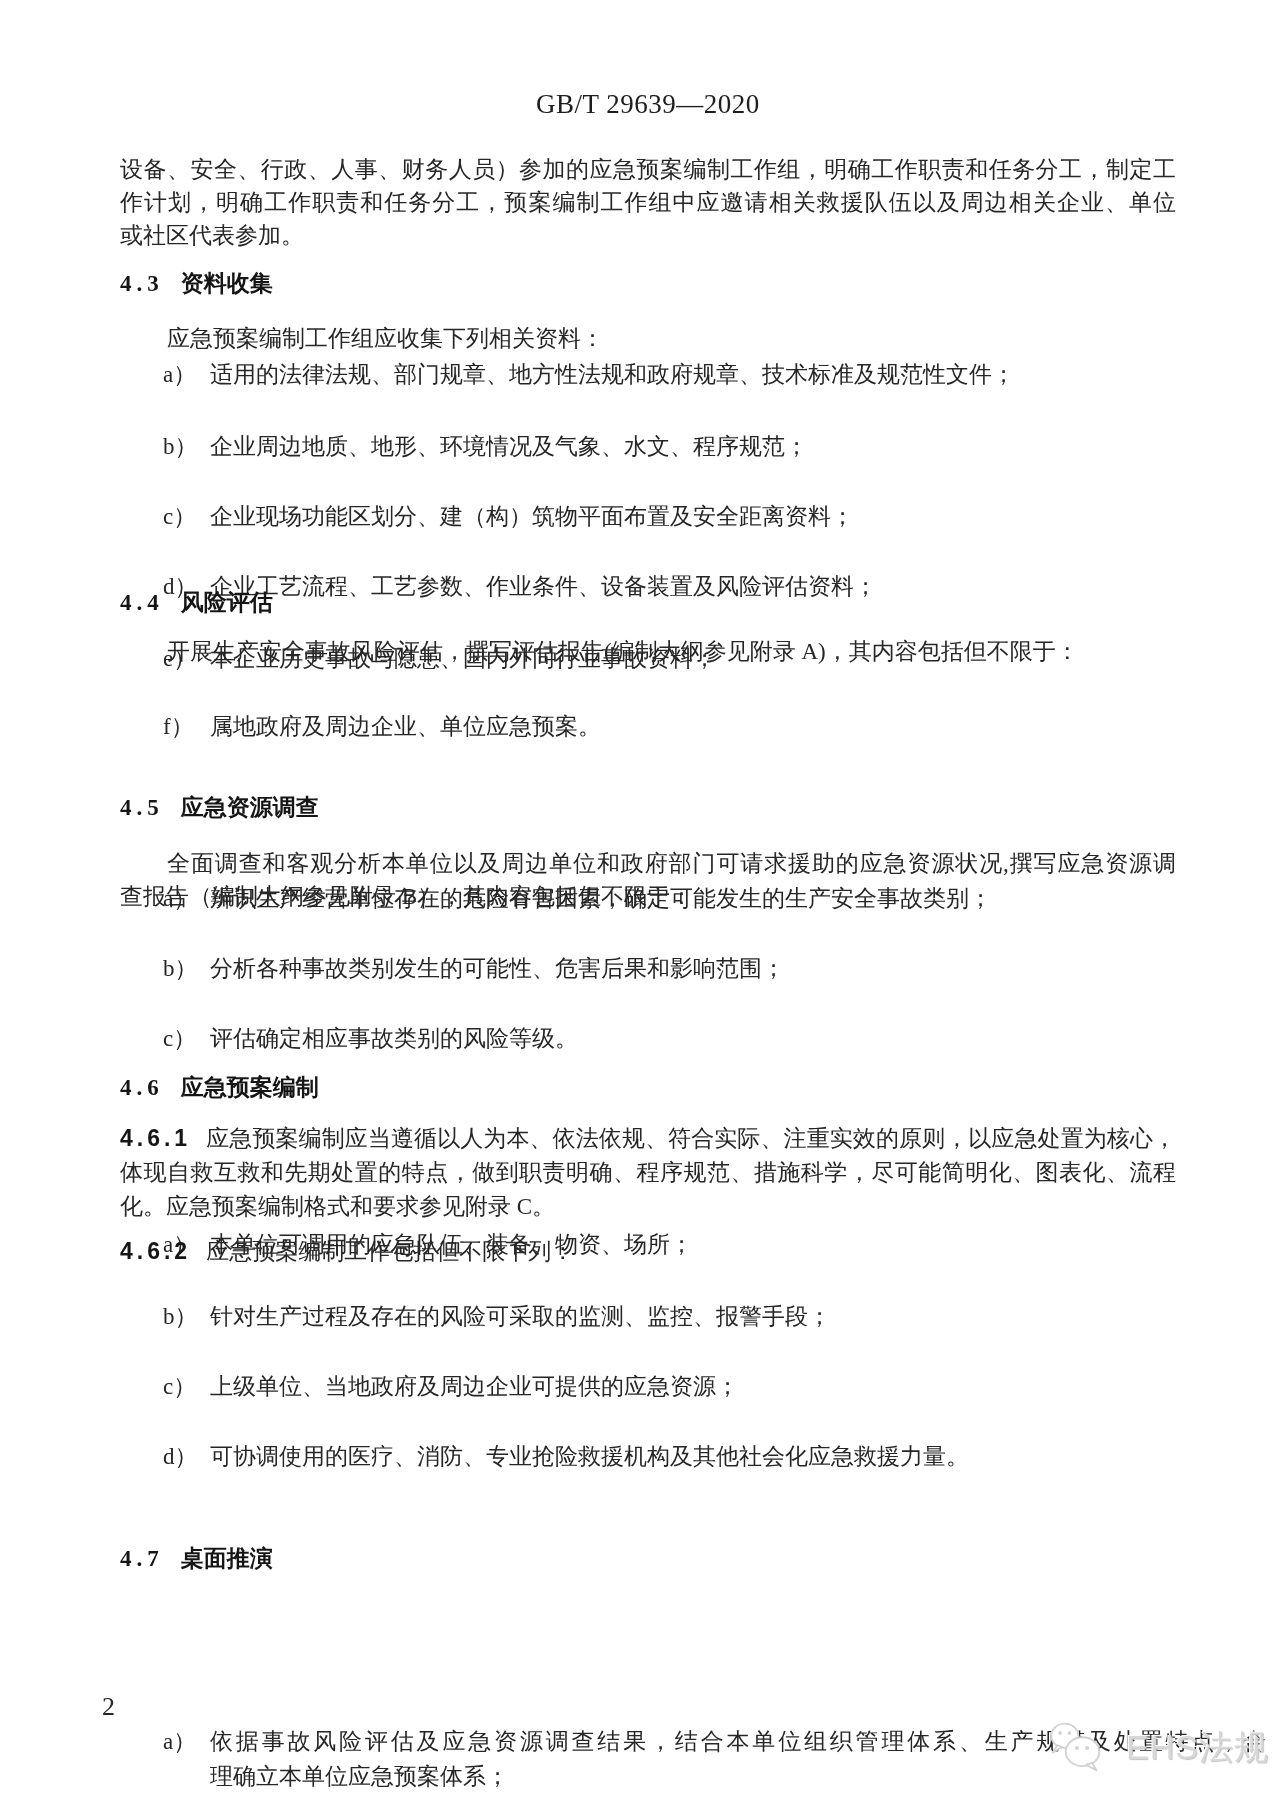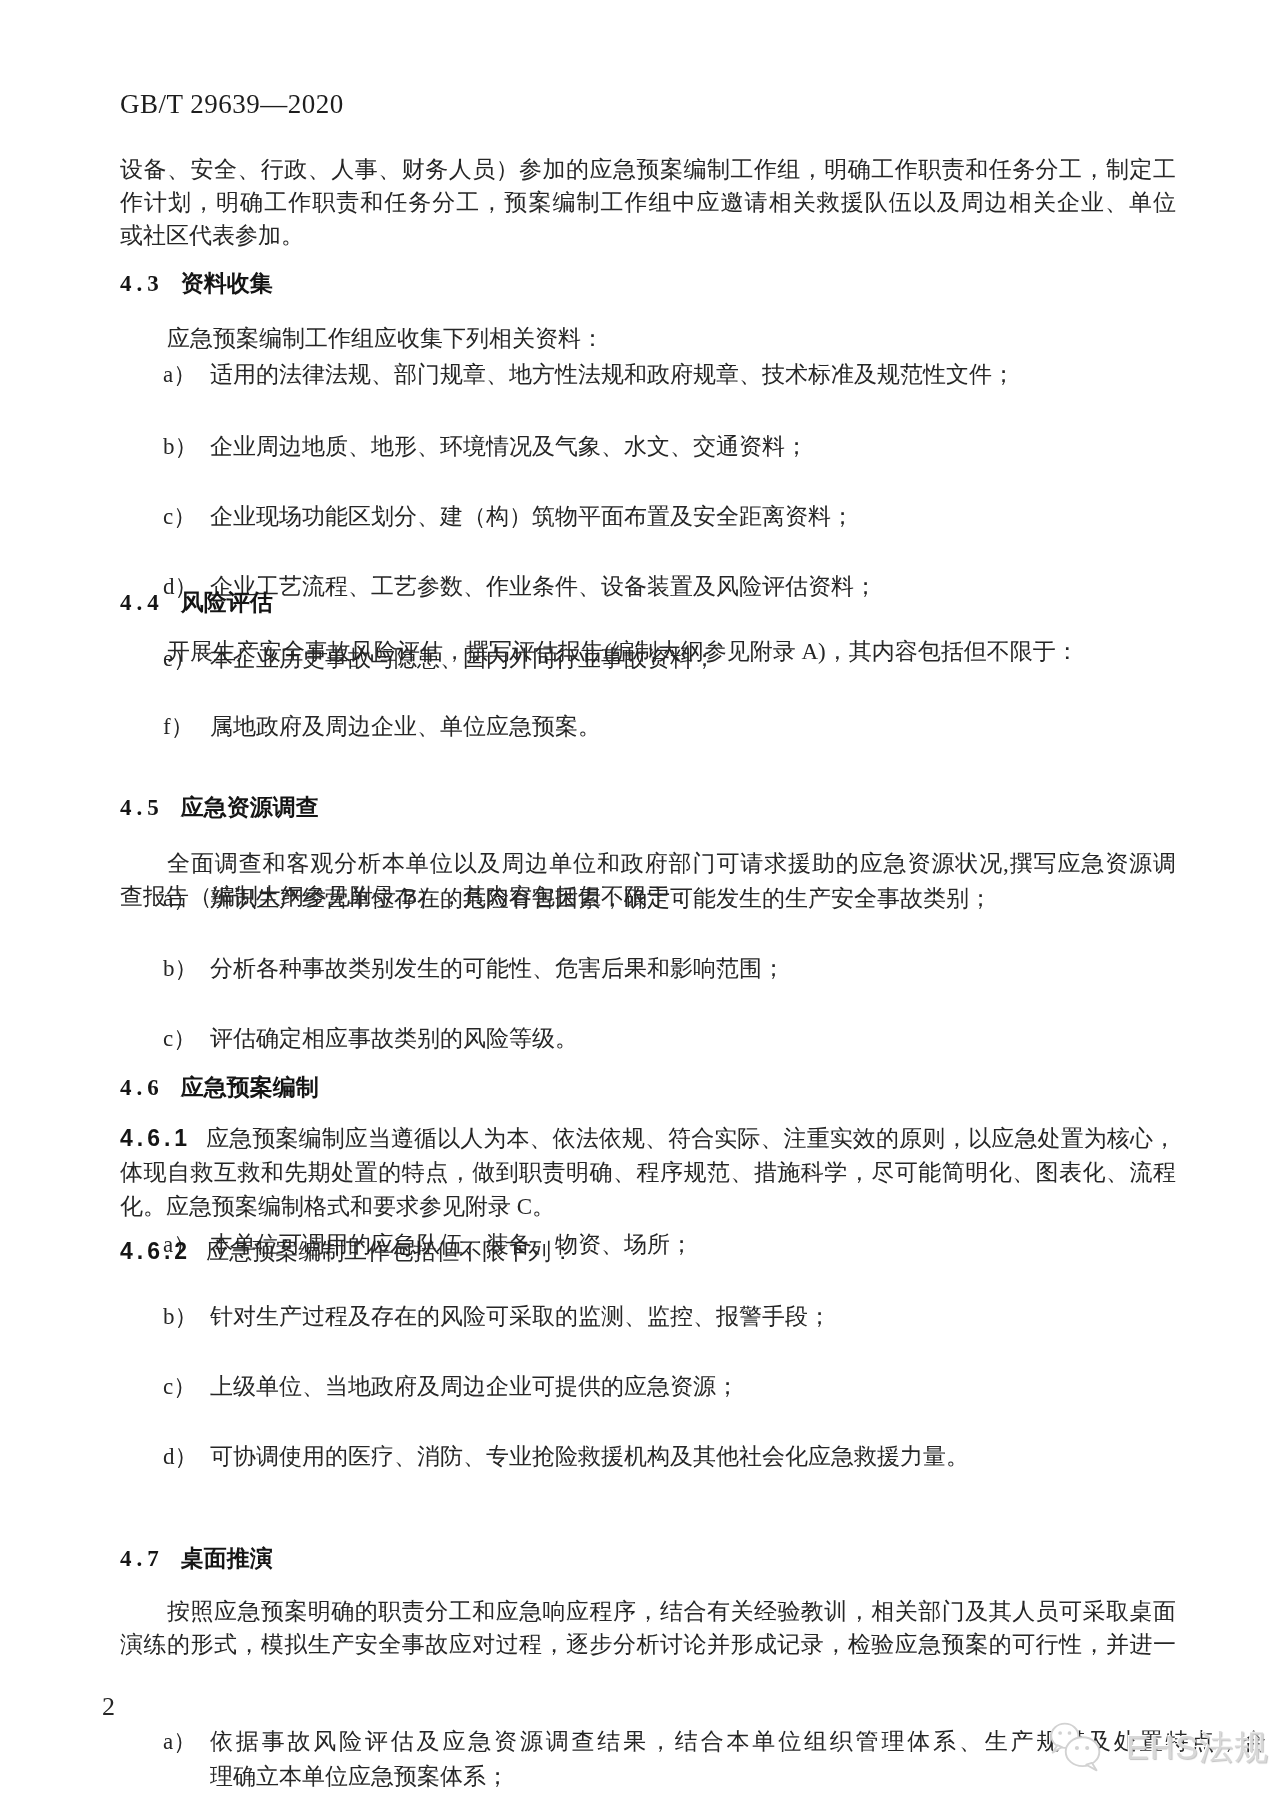--- a/index.html
+++ b/index.html
@@ -3,21 +3,21 @@
 <meta charset="utf-8">
 <style>
   html,body{margin:0;padding:0;}
   body{
     width:1280px;height:1809px;position:relative;background:#ffffff;
     font-family:"Liberation Serif","DejaVu Serif",serif;color:#262626;
     overflow:hidden;
   }
   .page{position:absolute;inset:0;background:#ffffff;}
   .block{position:absolute;left:120px;width:1056px;font-size:23px;line-height:33px;}
-  .doc-header{font-size:27px;line-height:30px;letter-spacing:.5px;color:#1d1d1d;}
+  .doc-header{font-size:27px;line-height:30px;letter-spacing:.5px;color:#1d1d1d;text-align:center;}
   .heading{
     font-family:Liberation Serif, serif;font-weight:bold;
     font-size:23px;line-height:30px;color:#151515;
   }
   .h-num{letter-spacing:5px;margin-right:17px;}
   .jline{text-align:justify;text-align-last:justify;-moz-text-align-last:justify;}
   .indent{text-indent:47px;}
   .li{position:relative;padding-left:90px;line-height:35px;}
   .li .label{position:absolute;left:43px;top:0;}
   .p461{line-height:34px;}
@@ -53,21 +53,21 @@
     <span class="h-num">4.3</span><span>资料收集</span>
   </div>
   <div class="block indent" style="top:322px">应急预案编制工作组应收集下列相关资料：</div>
 
   <div class="block li" style="top:357px">
     <span class="label">a）</span>
     <div>适用的法律法规、部门规章、地方性法规和政府规章、技术标准及规范性文件；</div>
   </div>
   <div class="block li" style="top:394px">
     <span class="label">b）</span>
-    <div>企业周边地质、地形、环境情况及气象、水文、交通资料；</div>
+    <div>企业周边地质、地形、环境情况及气象、水文、程序规范；</div>
   </div>
   <div class="block li" style="top:429px">
     <span class="label">c）</span>
     <div>企业现场功能区划分、建（构）筑物平面布置及安全距离资料；</div>
   </div>
   <div class="block li" style="top:464px">
     <span class="label">d）</span>
     <div>企业工艺流程、工艺参数、作业条件、设备装置及风险评估资料；</div>
   </div>
   <div class="block li" style="top:501px">
@@ -138,24 +138,20 @@
 
   <div class="block li" style="top:1269px">
     <span class="label">a）</span>
     <div class="jline">依据事故风险评估及应急资源调查结果，结合本单位组织管理体系、生产规模及处置特点，合</div>
     <div>理确立本单位应急预案体系；</div>
   </div>
 
   <div class="block heading" style="top:1544px">
     <span class="h-num">4.7</span><span>桌面推演</span>
   </div>
-  <div class="block" style="top:1595px">
-    <div class="jline indent">按照应急预案明确的职责分工和应急响应程序，结合有关经验教训，相关部门及其人员可采取桌面</div>
-    <div class="jline">演练的形式，模拟生产安全事故应对过程，逐步分析讨论并形成记录，检验应急预案的可行性，并进一</div>
-  </div>
 
   <div class="block pagenum" style="top:1692px">2</div>
 
   <div class="watermark">
     <svg class="wm-icon" width="56" height="54" viewBox="0 0 60 56" xmlns="http://www.w3.org/2000/svg">
       <g fill="#ffffff" stroke="#d2d2d2" stroke-width="2">
         <ellipse cx="18" cy="16" rx="14.5" ry="13"></ellipse>
         <path d="M10 26 L5 34 L15 28 Z" stroke-linejoin="round"></path>
         <ellipse cx="37" cy="33" rx="18" ry="15.5"></ellipse>
         <path d="M47 45 L52 53 L41 47 Z" stroke-linejoin="round"></path>

